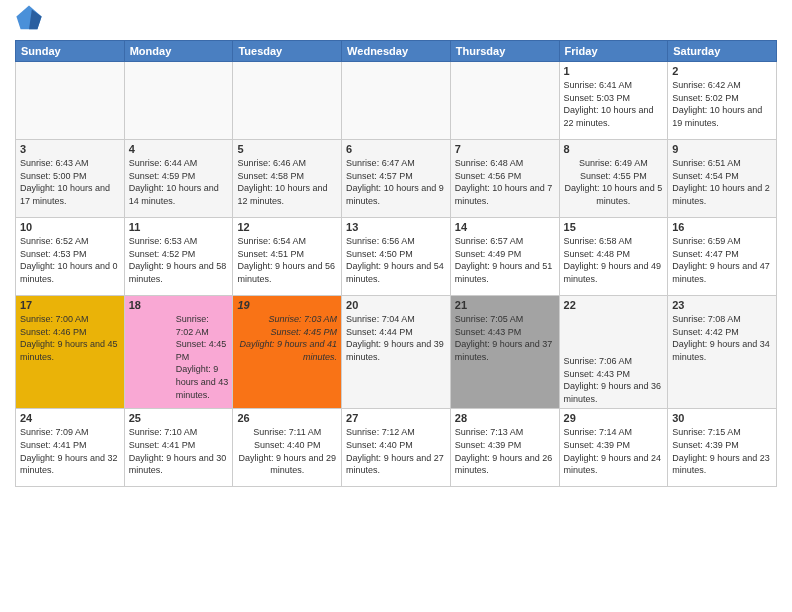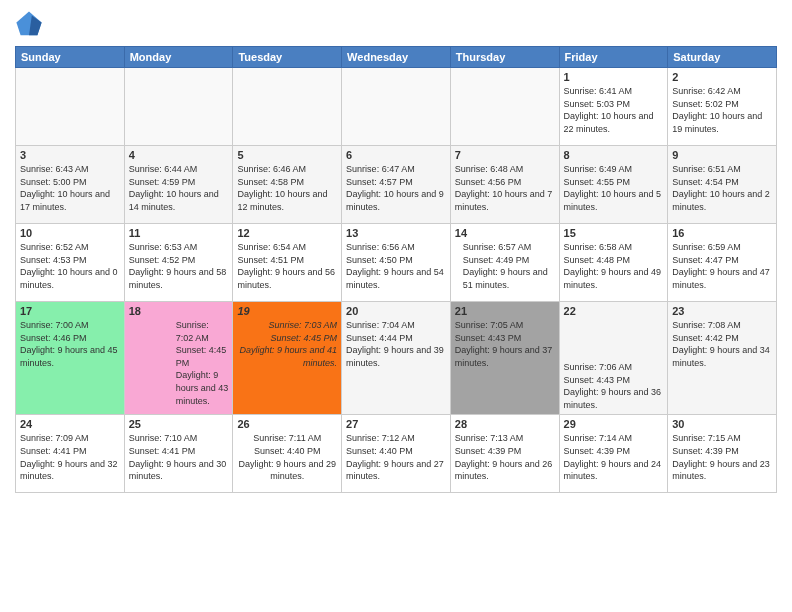--- a/index.html
+++ b/index.html
@@ -6,21 +6,21 @@
     body {
       font-family: Arial, sans-serif;
       background: #fff;
       width: 792px;
       height: 612px;
       overflow: hidden;
     }
     .page {
       width: 792px;
       height: 612px;
-      padding: 10px 15px;
+      padding: 4px 15px;
     }
     .header {
       display: flex;
       justify-content: space-between;
       align-items: flex-start;
       margin-bottom: 8px;
     }
     .logo {
       display: flex;
       align-items: center;
@@ -172,21 +172,21 @@
 Daylight: 10 hours and 9 minutes.</div>
           </td>
           <td style="background: rgb(245, 245, 245);">
             <div class="day-number">7</div>
             <div class="day-info" style="white-space: pre-line;">Sunrise: 6:48 AM
 Sunset: 4:56 PM
 Daylight: 10 hours and 7 minutes.</div>
           </td>
           <td style="background: rgb(245, 245, 245);">
             <div class="day-number">8</div>
-            <div class="day-info" style="white-space: pre-line;">Sunrise: 6:49 AM
+            <div class="day-info" style="white-space: pre-line; text-align: center;">Sunrise: 6:49 AM
 Sunset: 4:55 PM
 Daylight: 10 hours and 5 minutes.</div>
           </td>
           <td style="background: rgb(245, 245, 245);">
             <div class="day-number">9</div>
             <div class="day-info" style="white-space: pre-line;">Sunrise: 6:51 AM
 Sunset: 4:54 PM
 Daylight: 10 hours and 2 minutes.</div>
           </td>
         </tr>
@@ -210,39 +210,39 @@
 Daylight: 9 hours and 56 minutes.</div>
           </td>
           <td class="">
             <div class="day-number">13</div>
             <div class="day-info" style="white-space: pre-line;">Sunrise: 6:56 AM
 Sunset: 4:50 PM
 Daylight: 9 hours and 54 minutes.</div>
           </td>
           <td class="">
             <div class="day-number">14</div>
-            <div class="day-info" style="white-space: pre-line; margin-left: 8px;">Sunrise: 6:57 AM
+            <div class="day-info" style="white-space: pre-line;">Sunrise: 6:57 AM
 Sunset: 4:49 PM
 Daylight: 9 hours and 51 minutes.</div>
           </td>
           <td class="">
             <div class="day-number">15</div>
             <div class="day-info" style="white-space: pre-line;">Sunrise: 6:58 AM
 Sunset: 4:48 PM
 Daylight: 9 hours and 49 minutes.</div>
           </td>
           <td class="">
             <div class="day-number">16</div>
             <div class="day-info" style="white-space: pre-line;">Sunrise: 6:59 AM
 Sunset: 4:47 PM
 Daylight: 9 hours and 47 minutes.</div>
           </td>
         </tr>
         <tr>
-          <td style="background: #86efac;">
+          <td style="background: #eab308;">
             <div class="day-number">17</div>
             <div class="day-info" style="white-space: pre-line;">Sunrise: 7:00 AM
 Sunset: 4:46 PM
 Daylight: 9 hours and 45 minutes.</div>
           </td>
           <td style="background: #f9a8d4;">
             <div class="day-number">18</div>
             <div class="day-info" style="white-space: pre-line; margin-left: 47px;">Sunrise: 7:02 AM
 Sunset: 4:45 PM
 Daylight: 9 hours and 43 minutes.</div>

